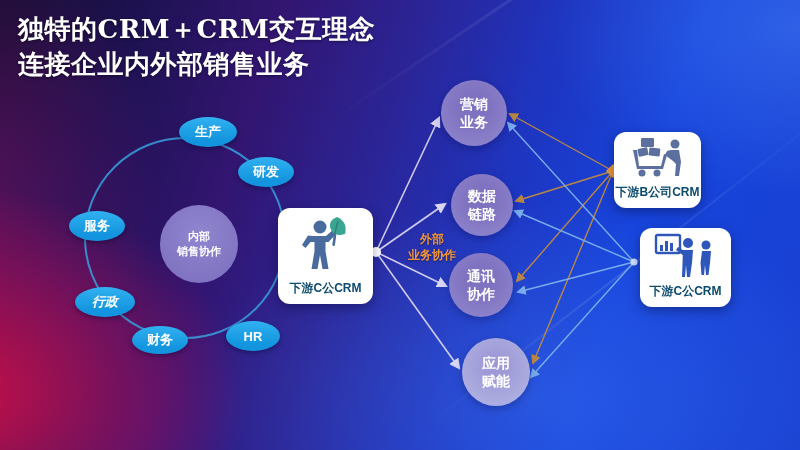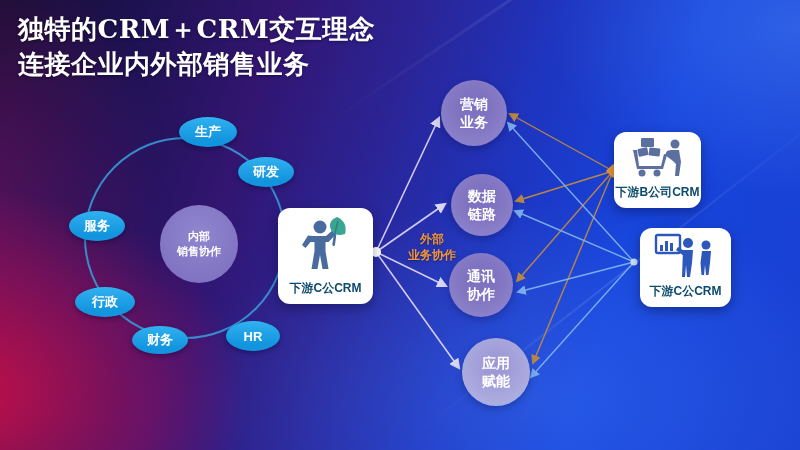--- a/index.html
+++ b/index.html
@@ -113,21 +113,21 @@
     </g>
 
     <circle cx="376" cy="252" r="5" fill="#ffffff"></circle>
     <rect x="608" y="166" width="10" height="10" fill="#e8973c" transform="rotate(45 613 171)"></rect>
     <circle cx="634" cy="262" r="3.5" fill="#dce8ff" opacity="0.9"></circle>
   </svg>
 
   <div class="node-ellipse" style="left:179px;top:117px;width:58px;height:30px;">生产</div>
   <div class="node-ellipse" style="left:238px;top:157px;width:56px;height:30px;">研发</div>
   <div class="node-ellipse" style="left:69px;top:211px;width:56px;height:30px;">服务</div>
-  <div class="node-ellipse" style="left:75px;top:287px;width:60px;height:30px;">行政</div>
+  <div class="node-ellipse" style="left:75px;top:287px;width:60px;height:30px;font-style:italic;">行政</div>
   <div class="node-ellipse" style="left:132px;top:326px;width:56px;height:28px;font-family:Liberation Mono, monospace;">财务</div>
   <div class="node-ellipse" style="left:226px;top:321px;width:54px;height:30px;">HR</div>
 
   <div class="inner-circle">内部
 销售协作</div>
 
   <div class="hub-box" style="left:278px;top:208px;width:95px;height:96px;">
     <span class="icon">
       <svg width="52" height="56" viewBox="0 0 52 56">
         <g fill="#4a6b9d">

